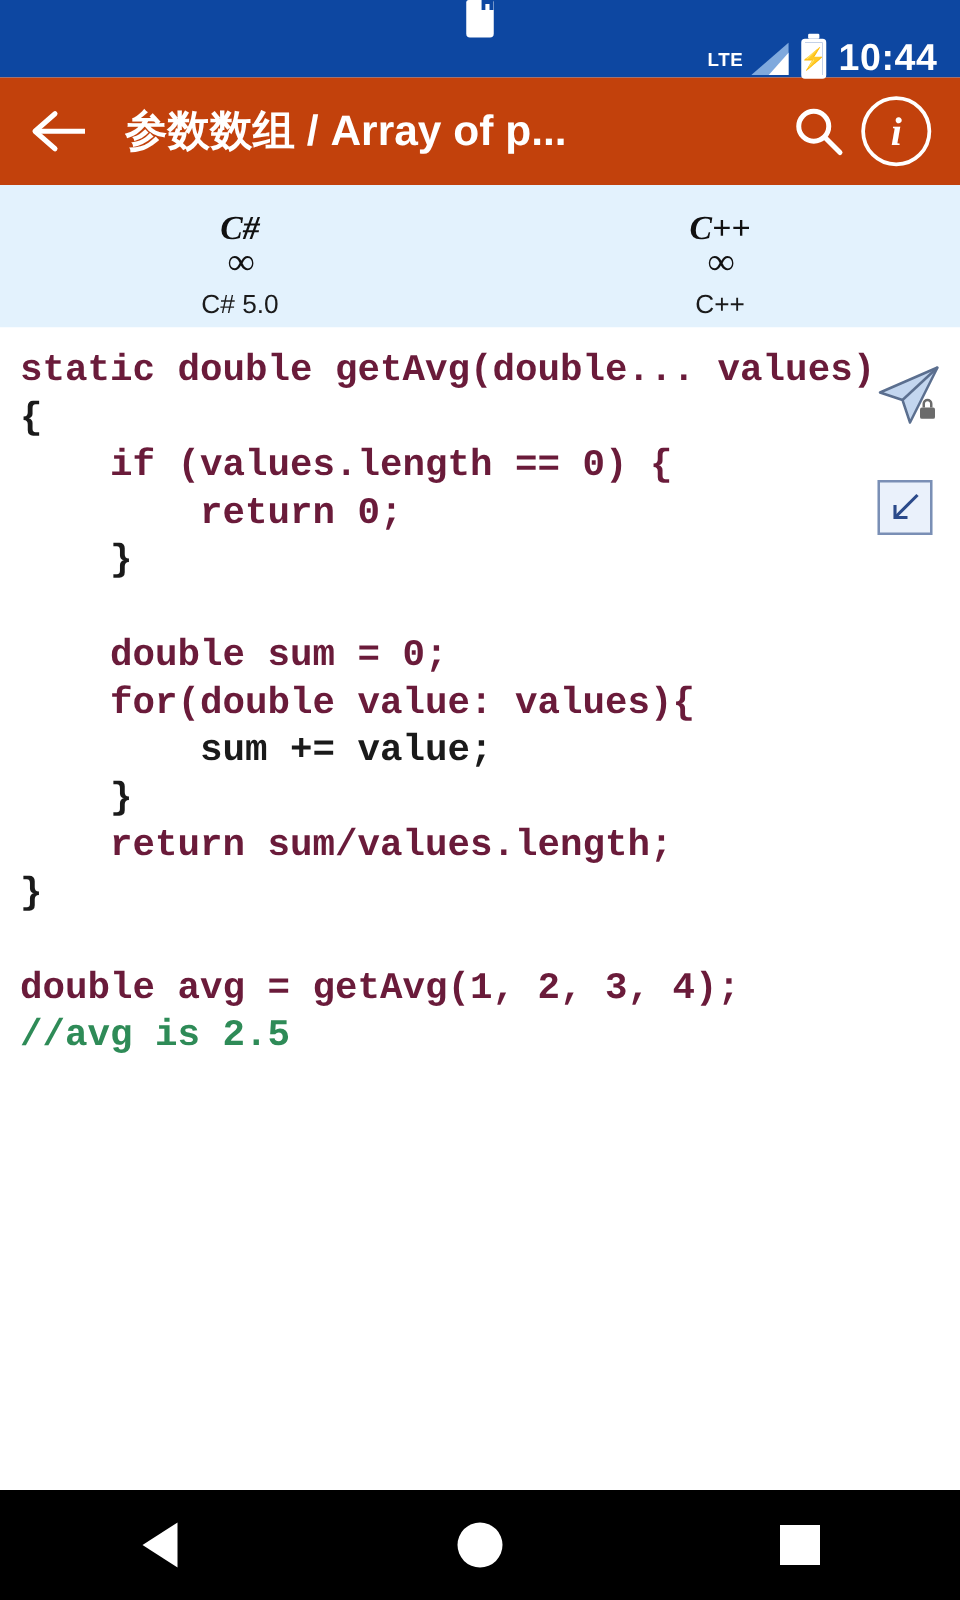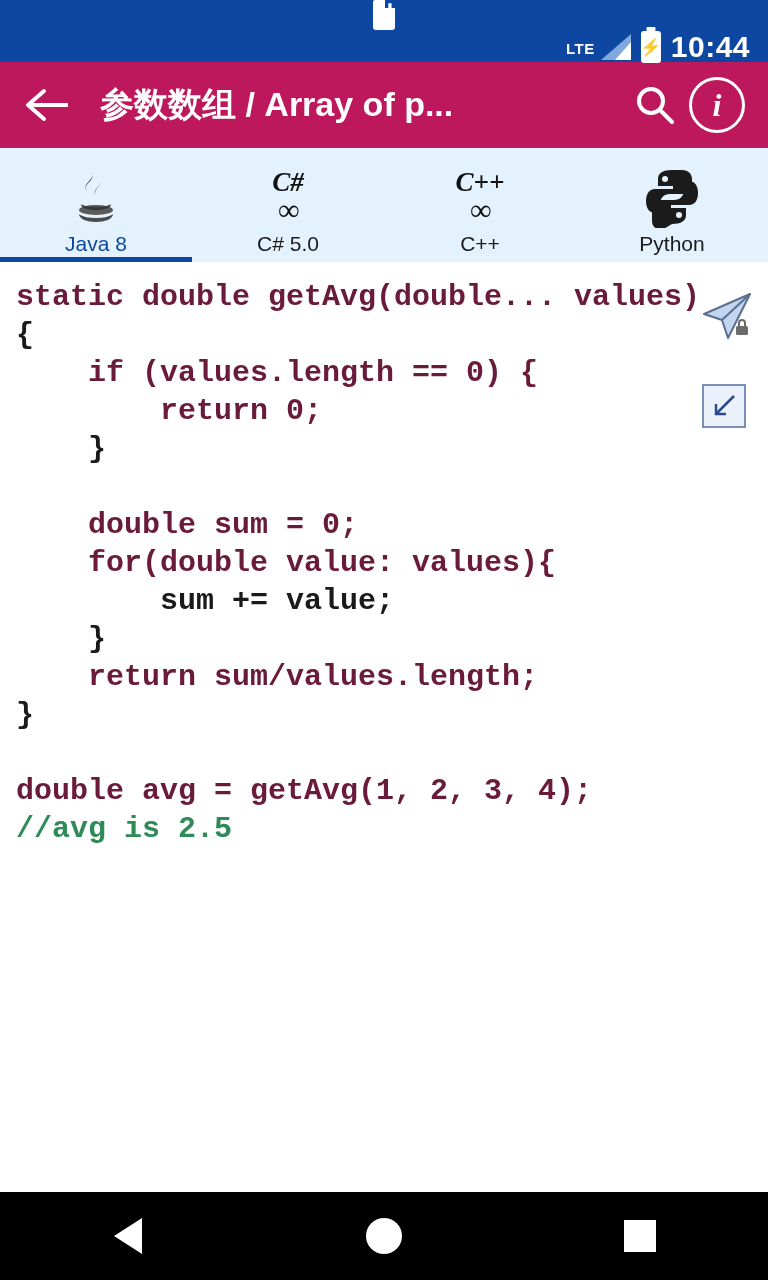--- a/index.html
+++ b/index.html
@@ -78,21 +78,21 @@
   }
   .clock {
     font-size: 30px;
     font-weight: bold;
     letter-spacing: .5px;
   }
 
   
   .app-bar {
     height: 86px;
-    background: #be185d;
+    background: #c2410c;
     display: flex;
     align-items: center;
     padding: 0 20px;
     color: #ffffff;
   }
   .back-arrow {
     width: 56px; height: 56px;
     display: flex; align-items: center; justify-content: center;
     flex: 0 0 auto;
   }
@@ -264,32 +264,20 @@
       <line x1="27" y1="27" x2="39" y2="39" stroke="#ffffff" stroke-width="4" stroke-linecap="round"></line>
     </svg>
   </div>
   <div class="appbar-action">
     <div class="info-circle">i</div>
   </div>
 </div>
 
 <div class="tab-bar">
 
-  <div class="tab active">
-    <div class="tab-icon">
-      <svg width="62" height="62" viewBox="0 0 62 62">
-        <path d="M26 6c6 7-10 11-4 19 -5-8 10-10 4-19z" fill="#3a3a3a"></path>
-        <path d="M34 14c5 6-8 9-3 15 -4-6 8-9 3-15z" fill="#3a3a3a"></path>
-        <ellipse cx="31" cy="44" rx="17" ry="5" fill="#5a5a5a"></ellipse>
-        <path d="M16 38c0 4 7 6 15 6s15-2 15-6c0 0-3 3-15 3s-15-3-15-3z" fill="#3a3a3a"></path>
-        <path d="M14 48c0 5 8 8 17 8s17-3 17-8c0 0-4 4-17 4s-17-4-17-4z" fill="#4a4a4a"></path>
-      </svg>
-    </div>
-    <div class="tab-label">Java 8</div>
-  </div>
 
 
   <div class="tab">
     <div class="tab-icon">
       <div class="glyph-cs">
         <div class="cs-top">C#</div>
         <div class="cs-inf">∞</div>
       </div>
     </div>
     <div class="tab-label">C# 5.0</div>
@@ -298,29 +286,20 @@
   <div class="tab">
     <div class="tab-icon">
       <div class="glyph-cpp">
         <div class="cs-top">C++</div>
         <div class="cs-inf">∞</div>
       </div>
     </div>
     <div class="tab-label">C++</div>
   </div>
 
-  <div class="tab">
-    <div class="tab-icon">
-      <svg width="62" height="62" viewBox="0 0 62 62">
-        <path d="M31 4c-9 0-14 3-14 9v7h15v3H14c-6 0-9 5-9 12s3 12 9 12h5v-9c0-6 4-10 10-10h13c5 0 9-3 9-9V13c0-6-5-9-10-9zM24 10a3 3 0 110 6 3 3 0 010-6z" fill="#1b1b1b"></path>
-        <path d="M31 58c9 0 14-3 14-9v-7H30v-3h18c6 0 9-5 9-12s-3-12-9-12h-5v9c0 6-4 10-10 10H20c-5 0-9 3-9 9v12c0 6 5 9 10 9zM38 52a3 3 0 110-6 3 3 0 010 6z" fill="#1b1b1b"></path>
-      </svg>
-    </div>
-    <div class="tab-label">Python</div>
-  </div>
 
 </div>
 
 <div class="content">
 
   <pre class="code"><span class="kw">static double getAvg(double... values)</span>
 <span class="plain">{</span>
 <span class="kw">    if (values.length == 0) {</span>
 <span class="kw">        return 0;</span>
 <span class="plain">    }</span>

